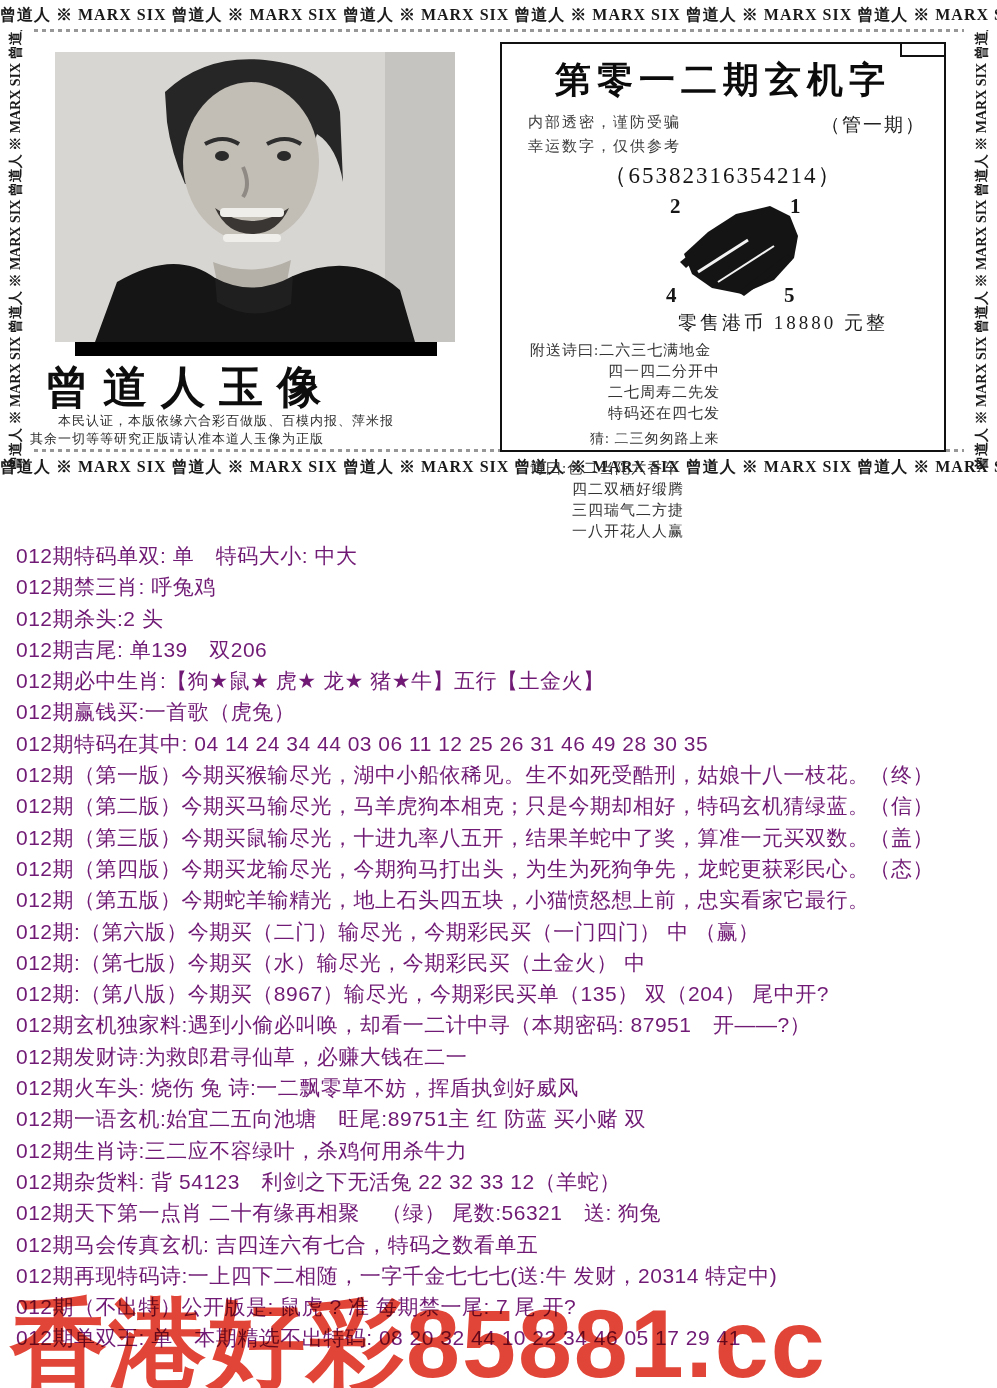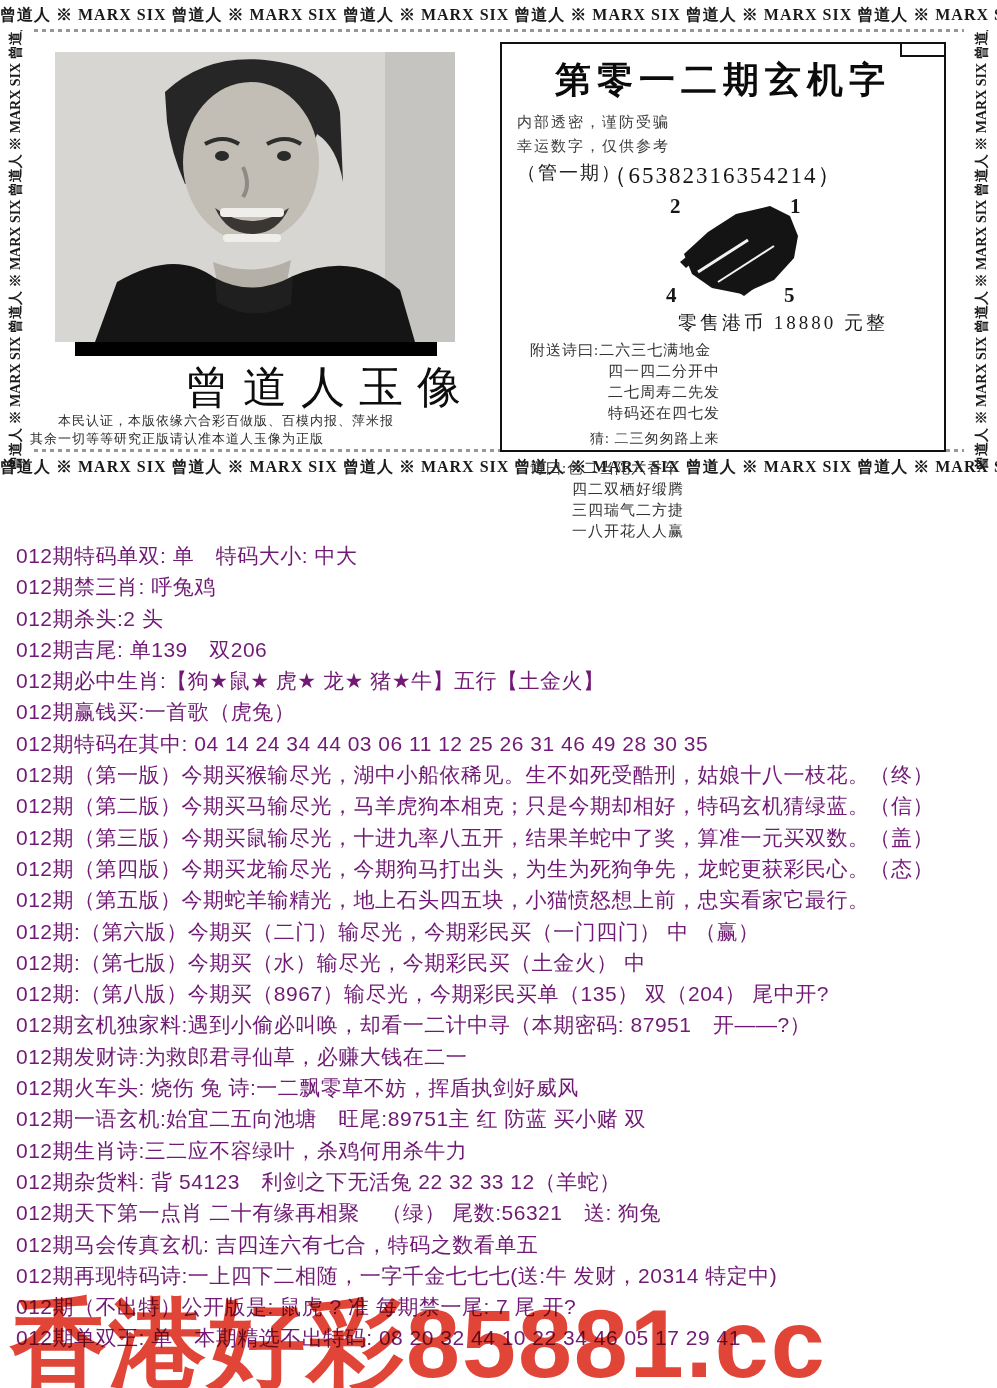--- a/index.html
+++ b/index.html
@@ -31,42 +31,42 @@
     background:repeating-linear-gradient(90deg,#6b6b6b 0 4px, transparent 4px 8px);
     opacity:.7;
   }
   .squiggle.top { top:29px; left:34px; width:930px; }
   .squiggle.bot { top:449px; left:34px; width:930px; }
 
   
   .photo { position:absolute; left:55px; top:52px; width:400px; height:290px; }
   .photo-bar { position:absolute; left:75px; top:342px; width:362px; height:14px; background:#000; }
   .photo-caption {
-    position:absolute; left:35px; top:358px; width:440px; text-align:right;
-    font-family:"Liberation Serif","DejaVu Serif",serif; font-weight:normal;
+    position:absolute; left:45px; top:358px; width:440px; text-align:left;
+    font-family:"Liberation Serif","DejaVu Serif",serif; font-weight:bold;
     font-size:44px; letter-spacing:14px; color:#0d0d0d; white-space:nowrap;
   }
   .photo-notes {
     position:absolute; left:30px; top:412px; width:460px;
     font-size:13px; line-height:18px; color:#2c2c2c; letter-spacing:1px;
   }
   .photo-notes .n1 { padding-left:28px; }
 
   
   .mast-box {
     position:absolute; left:500px; top:42px; width:446px; height:410px;
     border:2px solid #111; background:#fff;
   }
   .corner-box { position:absolute; right:-2px; top:-2px; width:46px; height:15px; border:2px solid #111; }
   .mb-title {
     position:absolute; top:12px; left:0; width:100%; text-align:center;
     font-family:"Liberation Serif","DejaVu Serif",serif; font-weight:bold;
     font-size:36px; letter-spacing:6px; color:#0b0b0b; white-space:nowrap;
   }
-  .mb-notes { position:absolute; top:66px; left:15px; right:18px; display:flex; justify-content:space-between;flex-direction:column; }
+  .mb-notes { position:absolute; top:66px; left:26px; right:18px; display:flex; justify-content:space-between; }
   .mb-notes .small { font-size:15px; line-height:24px; color:#3d3d3d; letter-spacing:2px;
     font-family:"Liberation Serif","DejaVu Serif",serif; }
   .mb-notes .issue { font-size:19px; color:#222; letter-spacing:2px; margin-top:2px;
     font-family:"Liberation Serif","DejaVu Serif",serif; }
   .mb-code {
     position:absolute; top:116px; left:0; width:100%; text-align:center;
     font-family:"Liberation Serif","DejaVu Serif",serif; font-size:23px;
     letter-spacing:2px; color:#161616;
   }
   .mb-blob { position:absolute; top:148px; left:0; right:0; height:118px; }

